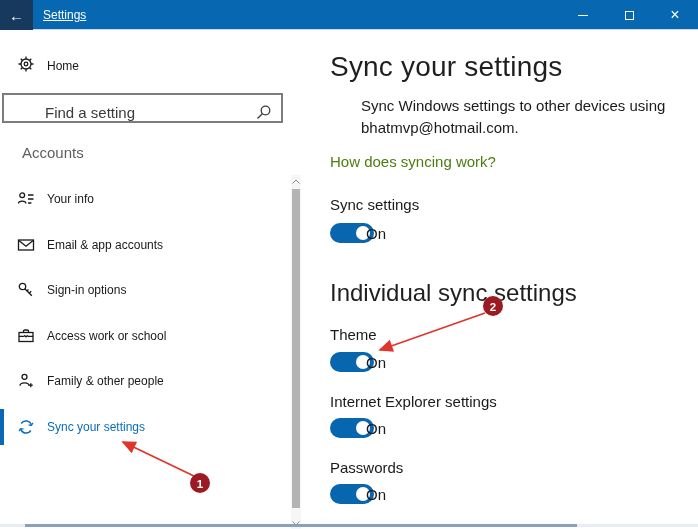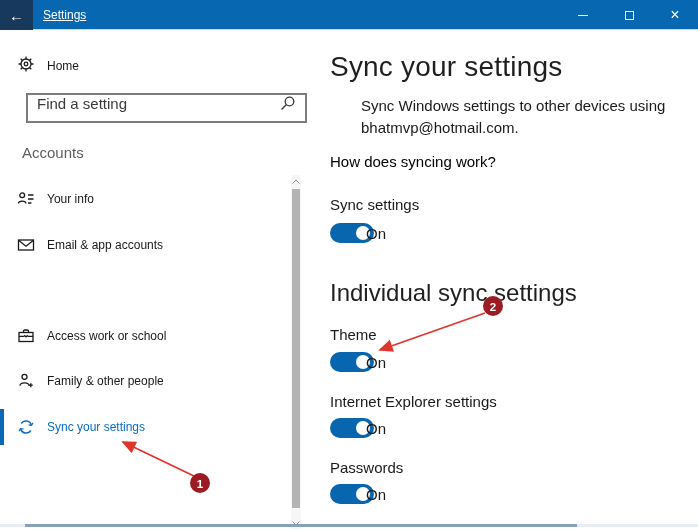--- a/index.html
+++ b/index.html
@@ -19,22 +19,22 @@
   .caption-btns { position:absolute; right:0; top:0; height:30px; display:flex; }
   .cap-btn { width:46px; height:30px; display:flex; align-items:center; justify-content:center; color:#fff; }
   .min-glyph { width:10px; height:1px; background:#fff; }
   .max-glyph { width:9px; height:9px; border:1px solid #fff; }
   .close-glyph { font-size:16px; line-height:1; }
   
   .sidebar { position:absolute; left:0; top:31px; width:310px; height:498px; background:#fff; }
   .home-row { position:absolute; left:0; top:17px; width:290px; height:36px;
     display:flex; align-items:center; padding-left:17px; cursor:pointer; }
   .home-row .label, .nav-row .label { font-size:12px; margin-left:12px; }
-  .searchbox { position:absolute; left:26px; top:62px; width:281px; height:30px;
-    border:2px solid #7c7c7c; background:#fff; display:flex; align-items:flex-start; }
+  .searchbox { position:absolute; left:2px; top:62px; width:281px; height:30px;
+    border:2px solid #7c7c7c; background:#fff; display:flex; align-items:flex-end;padding-left:32px; }
   .searchbox input { flex:1; border:none; outline:none; font-size:15px; color:#3a3a3a;
     padding-left:9px; font-family:inherit; background:transparent; }
   .searchbox input::placeholder { color:#3a3a3a; opacity:1; }
   .search-icon { margin-right:9px; display:flex; }
   .section-label { position:absolute; left:10px; top:113px; font-size:15px; color:#5f5f5f;margin-left:12px; }
   .nav-row { position:absolute; left:0; width:290px; height:46px; display:flex; align-items:center;
     padding-left:17px; cursor:pointer; }
   .nav-row .ico { width:18px; height:18px; display:flex; align-items:center; justify-content:center; }
   .nav-selected .label { color:#0a6cbe; }
   .accent-bar { position:absolute; left:0; top:5px; width:4px; height:36px; background:#0a68b4; }
@@ -43,21 +43,21 @@
   .sb-left { left:291px; top:144px; height:354px; }
   .sb-arrow { position:absolute; left:0; width:10px; height:12px; display:flex;
     align-items:center; justify-content:center; }
   .sb-thumb { position:absolute; left:1px; width:8px; background:#b3b3b3; }
   .hbar-track { position:absolute; left:0; top:524px; width:698px; height:3px; background:#e7edf2; }
   .hbar-thumb { position:absolute; left:25px; top:524px; width:552px; height:3px; background:#87a1bd; }
   
   .content { position:absolute; left:310px; top:31px; width:377px; height:498px; }
   .h1 { position:absolute; left:20px; top:20px; font-size:28px; font-weight:normal; color:#1f1f1f; letter-spacing:0.2px; }
   .desc { position:absolute; left:20px; top:64px; width:330px; font-size:15px; line-height:22px; color:#1a1a1a;margin-left:31px; }
-  .link { position:absolute; left:20px; top:122px; font-size:15px; color:#000000; cursor:pointer; }
+  .link { position:absolute; left:20px; top:122px; font-size:15px; color:#4d7c0f; cursor:pointer; }
   .tlabel { position:absolute; left:20px; font-size:15px; color:#1a1a1a; }
   .toggle { position:absolute; left:20px; width:44px; height:20px; border-radius:10px;
     background:#0866af; cursor:pointer; }
   .knob { position:absolute; right:4px; top:3px; width:14px; height:14px; border-radius:50%; background:#fff; }
   .on-text { position:absolute; left:56px; font-size:15px; color:#1a1a1a; }
   .h2 { position:absolute; left:20px; top:248px; font-size:24px; font-weight:normal; color:#1f1f1f; }
   
   .overlay { position:absolute; left:0; top:0; width:698px; height:529px; pointer-events:none; }
 </style>
 </head>
@@ -120,20 +120,29 @@
     <span class="ico">
       <svg width="18" height="18" viewBox="0 0 18 18" fill="none" stroke="#1a1a1a" stroke-width="1.3">
         <circle cx="5.2" cy="5.3" r="2.4"></circle>
           <path d="M1.5 13.6c0-3.4 7.4-3.4 7.4 0"></path>
         <path d="M11 5h5.5M11 9h5.5M11 13h3.4"></path>
       </svg>
     </span>
     <span class="label">Your info</span>
   </div>
 
+  <div class="nav-row" style="top:236px">
+    <span class="ico">
+      <svg width="18" height="18" viewBox="0 0 18 18" fill="none" stroke="#1a1a1a" stroke-width="1.3">
+        <circle cx="5.5" cy="5.5" r="3.2"></circle>
+          <path d="M7.8 7.8l7 7M12.2 12.2l2-2M10 10l1.5-1.5"></path>
+      </svg>
+    </span>
+    <span class="label">Sign-in options</span>
+  </div>
 
   <div class="nav-row" style="top:282px">
     <span class="ico">
       <svg width="18" height="18" viewBox="0 0 18 18" fill="none" stroke="#1a1a1a" stroke-width="1.3">
         <rect x="2" y="5.5" width="14" height="9"></rect>
         <path d="M6.5 5.5V4.2c0-.7.5-1.2 1.2-1.2h2.6c.7 0 1.2.5 1.2 1.2v1.3"></path>
         <path d="M2 9.3h5.3M10.7 9.3H16M7.3 8.3l1.7 1.6 1.7-1.6"></path>
       </svg>
     </span>
     <span class="label">Access work or school</span>

